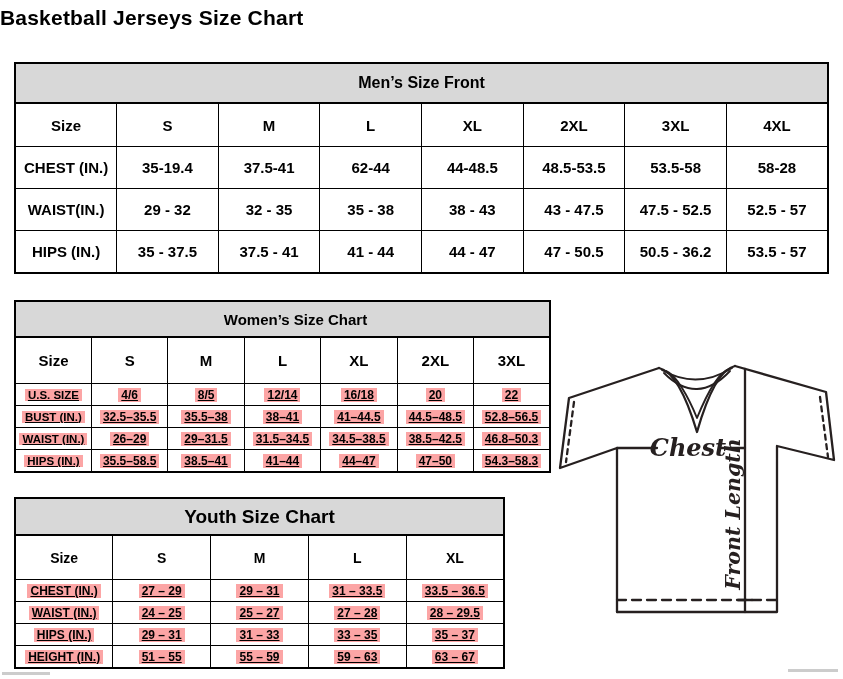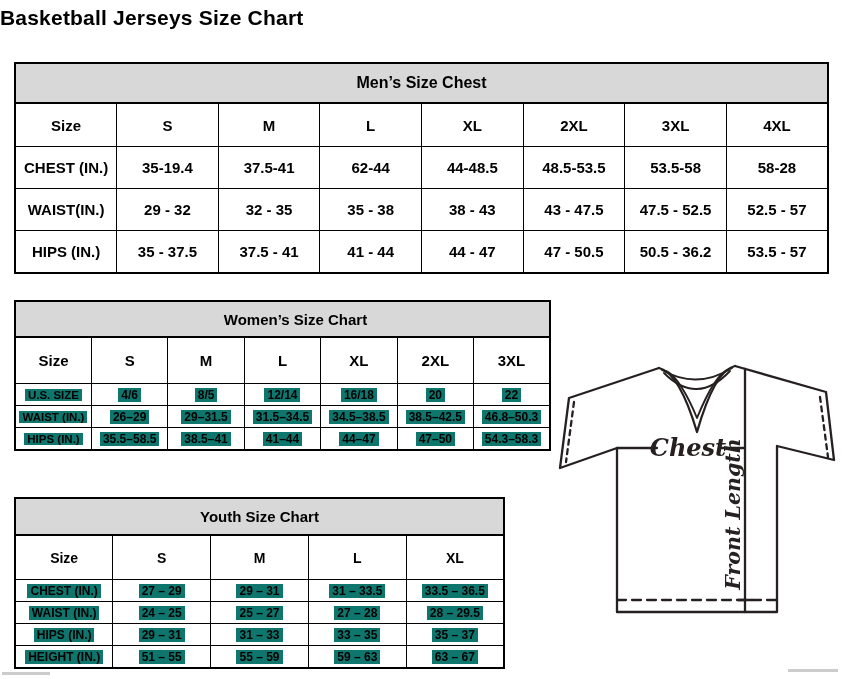--- a/index.html
+++ b/index.html
@@ -30,41 +30,41 @@
   #mens tr.cols th{height:42px;font-size:15px;}
   #mens tr.datarow td{height:41px;font-size:15px;}
   
   #womens{left:14px;top:300px;width:537px;}
   #womens tr.band td{height:34px;font-size:15px;padding-left:28px;}
   #womens tr.cols th{height:45px;font-size:15px;}
   #womens tr.datarow td{height:21px;font-size:12px;}
   #womens tr.datarow td.rowlabel{font-size:11.5px;}
   
   #youth{left:14px;top:497px;width:491px;}
-  #youth tr.band td{height:35px;font-size:15px;}
+  #youth tr.band td{height:35px;font-size:19px;}
   #youth tr.cols th{height:43px;font-size:14px;}
   #youth tr.datarow td{height:21px;font-size:12px;}
   
-  .hl{background:#0f766e;padding:0 3px;}
+  .hl{background:#fca5a5;padding:0 3px;text-decoration:underline;}
   
   #jersey{position:absolute;left:556px;top:356px;width:282px;height:270px;}
   
   .artifact{position:absolute;background:#cccccc;}
   #artifact-left{left:2px;top:672px;width:48px;height:3px;}
   #artifact-right{left:788px;top:669px;width:50px;height:3px;}
 </style>
 </head>
 <body>
 
 <div class="page-title">Basketball Jerseys Size Chart</div>
 
 <table class="size-table" id="mens">
   <thead>
     <tr class="band">
-      <td colspan="8">Men’s Size Chest</td>
+      <td colspan="8">Men’s Size Front</td>
     </tr>
     <tr class="cols">
         <th style="width: 15%;">Size</th>
         <th style="width: 12.1429%;">S</th>
         <th style="width: 12.1429%;">M</th>
         <th style="width: 12.1429%;">L</th>
         <th style="width: 12.1429%;">XL</th>
         <th style="width: 12.1429%;">2XL</th>
         <th style="width: 12.1429%;">3XL</th>
         <th style="width: 12.1429%;">4XL</th>
@@ -123,20 +123,29 @@
       <tr class="datarow">
         <td class="rowlabel"><span class="hl">U.S. SIZE</span></td>
         <td><span class="hl">4/6</span></td>
         <td><span class="hl">8/5</span></td>
         <td><span class="hl">12/14</span></td>
         <td><span class="hl">16/18</span></td>
         <td><span class="hl">20</span></td>
         <td><span class="hl">22</span></td>
       </tr>
       <tr class="datarow">
+        <td class="rowlabel"><span class="hl">BUST (IN.)</span></td>
+        <td><span class="hl">32.5–35.5</span></td>
+        <td><span class="hl">35.5–38</span></td>
+        <td><span class="hl">38–41</span></td>
+        <td><span class="hl">41–44.5</span></td>
+        <td><span class="hl">44.5–48.5</span></td>
+        <td><span class="hl">52.8–56.5</span></td>
+      </tr>
+      <tr class="datarow">
         <td class="rowlabel"><span class="hl">WAIST (IN.)</span></td>
         <td><span class="hl">26–29</span></td>
         <td><span class="hl">29–31.5</span></td>
         <td><span class="hl">31.5–34.5</span></td>
         <td><span class="hl">34.5–38.5</span></td>
         <td><span class="hl">38.5–42.5</span></td>
         <td><span class="hl">46.8–50.3</span></td>
       </tr>
       <tr class="datarow">
         <td class="rowlabel"><span class="hl">HIPS (IN.)</span></td>

